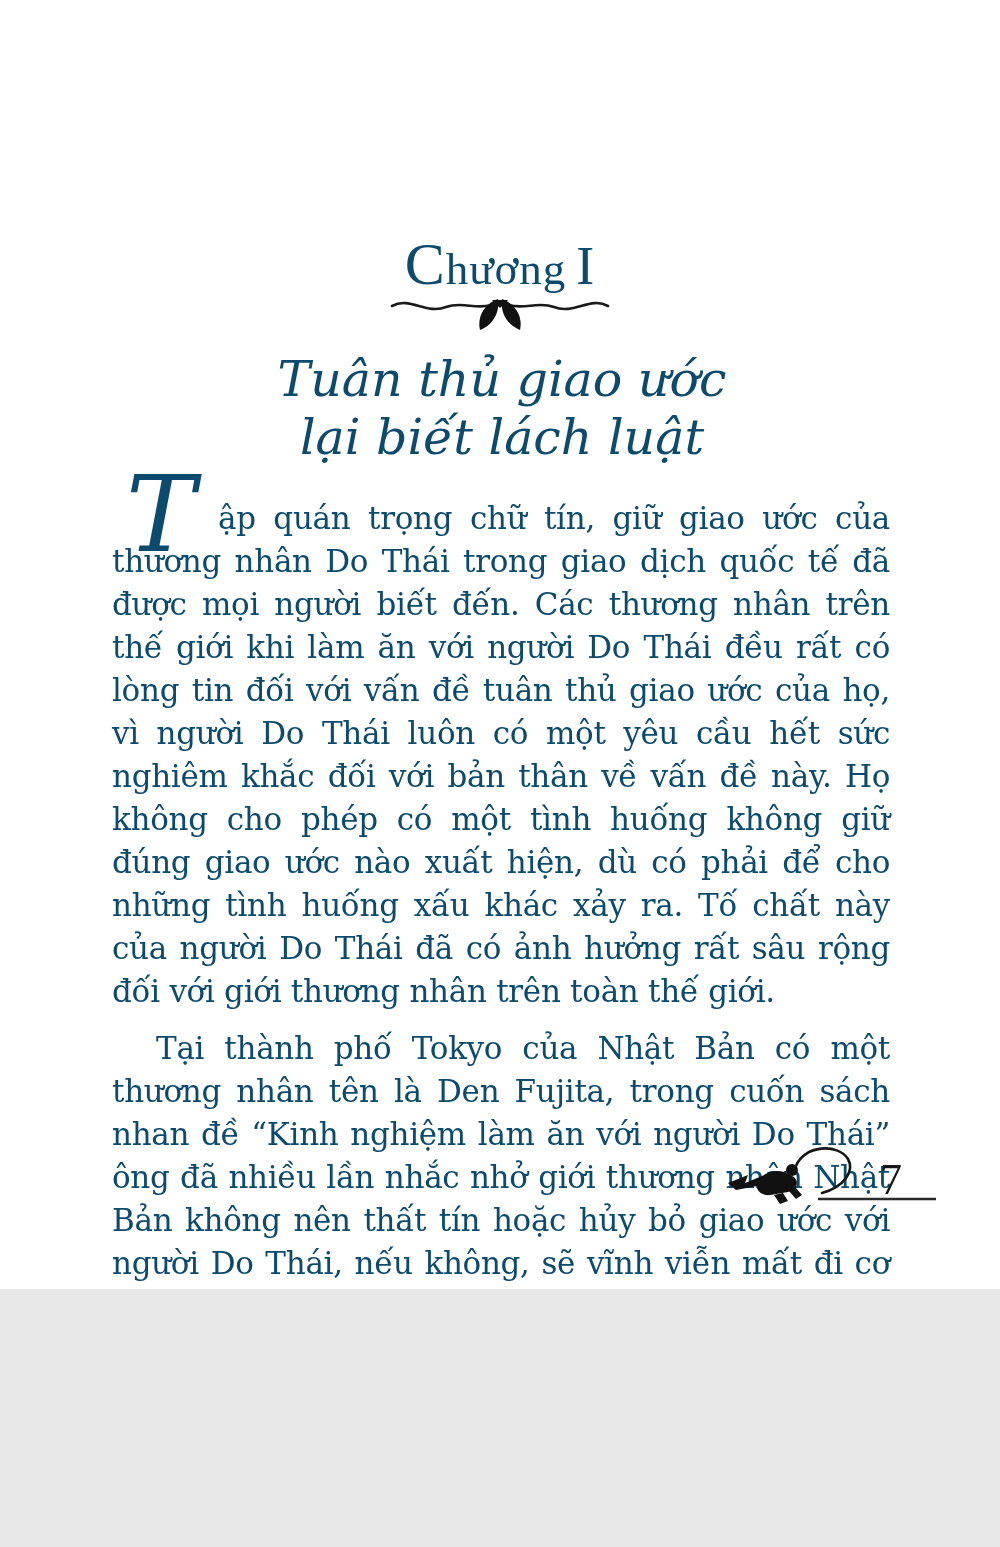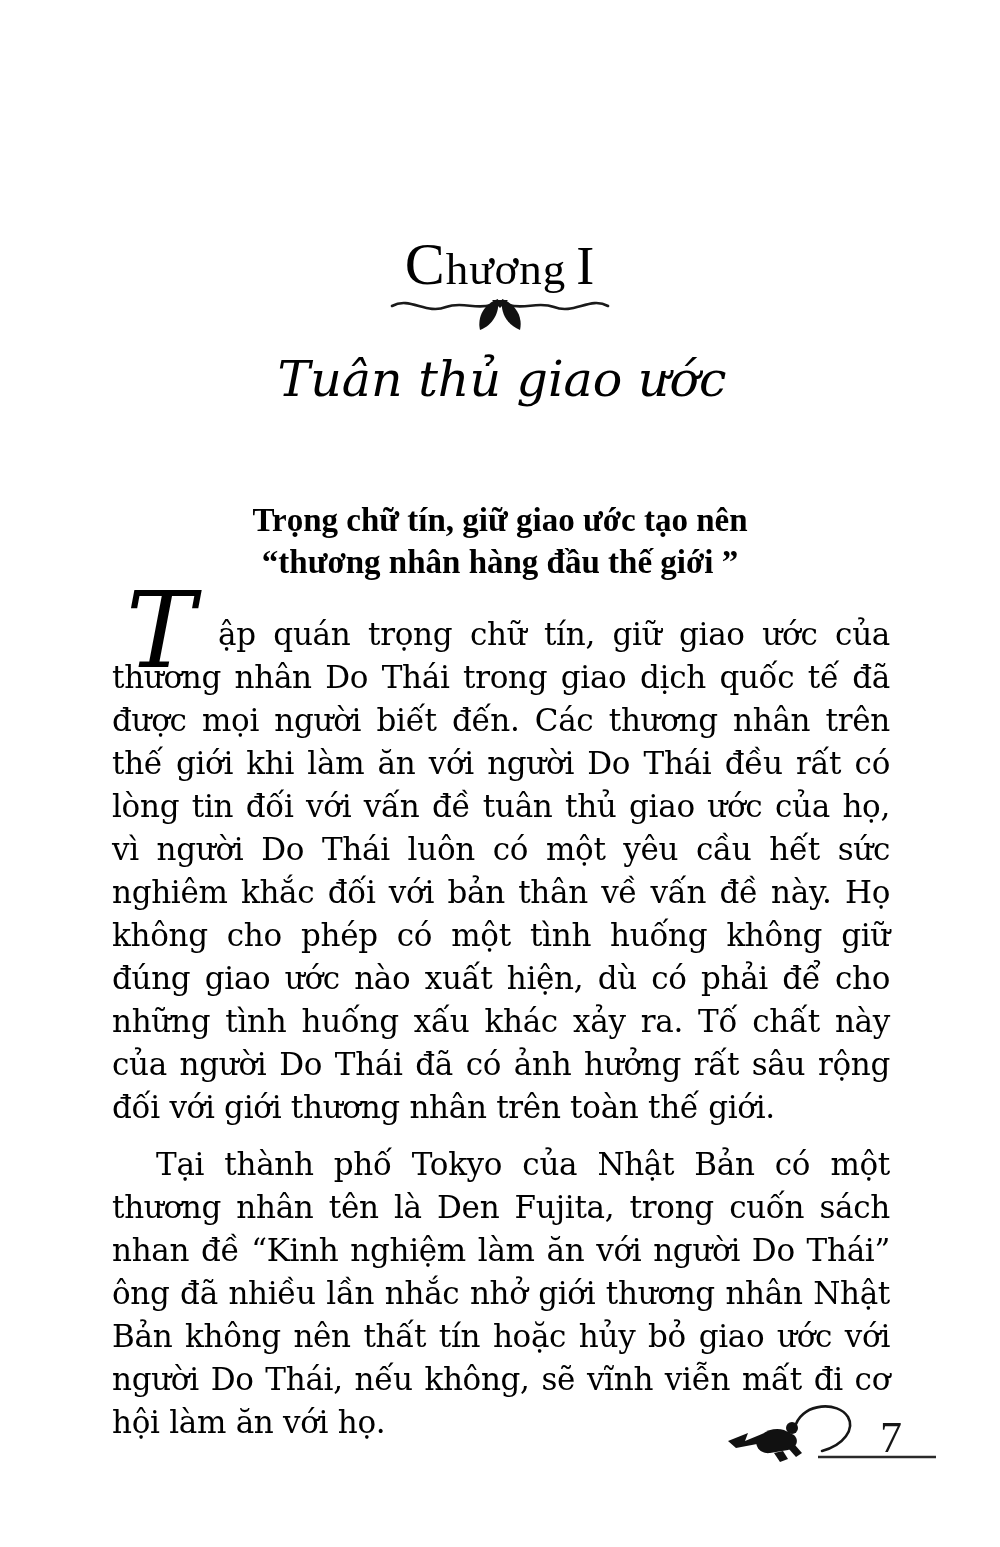--- a/index.html
+++ b/index.html
@@ -3,24 +3,24 @@
 <meta charset="utf-8">
 <style>
   html, body {
     margin: 0;
     padding: 0;
     background: #e8e8e8;
   }
   .page {
     position: relative;
     width: 1000px;
-    height: 1547px;
+    height: 1289px;
     margin: 0 auto;
     background: #ffffff;
-    color: #000000;
+    color: #0c4a6e;
     overflow: hidden;
     font-family: "DejaVu Serif", serif;
   }
 
   
   .chapter-heading {
     margin: 0;
     padding-top: 238px;
     text-align: center;
     font-family: "Liberation Serif", serif;
@@ -127,26 +127,23 @@
       <g fill="#111111" stroke="none">
         <path d="M110,8 C 96,13 89,26 92,39 C 105,34 112,21 110,8 Z"></path>
         <path d="M114,8 C 128,13 135,26 132,39 C 119,34 112,21 114,8 Z"></path>
         <path d="M104,9 L 120,9 L 112,17 Z"></path>
       </g>
     </svg>
   </div>
 
   <h2 class="chapter-title">
     <span style="display:block">Tuân thủ giao ước</span>
+    <span style="display:block">lại biết lách luật</span>
   </h2>
 
-  <h3 class="section-heading">
-    <span style="display:block">Trọng chữ tín, giữ giao ước tạo nên</span>
-    <span style="display:block">“thương nhân hàng đầu thế giới ”</span>
-  </h3>
 
   <div class="body-text">
     <p class="body-par par-first"><span class="drop-cap">T</span><span>ập quán trọng chữ tín, giữ giao ước của thương nhân Do Thái trong giao dịch quốc tế đã được mọi người biết đến. Các thương nhân trên thế giới khi làm ăn với người Do Thái đều rất có lòng tin đối với vấn đề tuân thủ giao ước của họ, vì người Do Thái luôn có một yêu cầu hết sức nghiêm khắc đối với bản thân về vấn đề này. Họ không cho phép có một tình huống không giữ đúng giao ước nào xuất hiện, dù có phải để cho những tình huống xấu khác xảy ra. Tố chất này của người Do Thái đã có ảnh hưởng rất sâu rộng đối với giới thương nhân trên toàn thế giới.</span></p>
 
     <p class="body-par par-second"><span>Tại thành phố Tokyo của Nhật Bản có một thương nhân tên là Den Fujita, trong cuốn sách nhan đề “Kinh nghiệm làm ăn với người Do Thái” ông đã nhiều lần nhắc nhở giới thương nhân Nhật Bản không nên thất tín hoặc hủy bỏ giao ước với người Do Thái, nếu không, sẽ vĩnh viễn mất đi cơ hội làm ăn với họ.</span></p>
   </div>
 
   <div class="page-footer">
     <svg width="220" height="64" viewBox="0 0 220 64">
 

